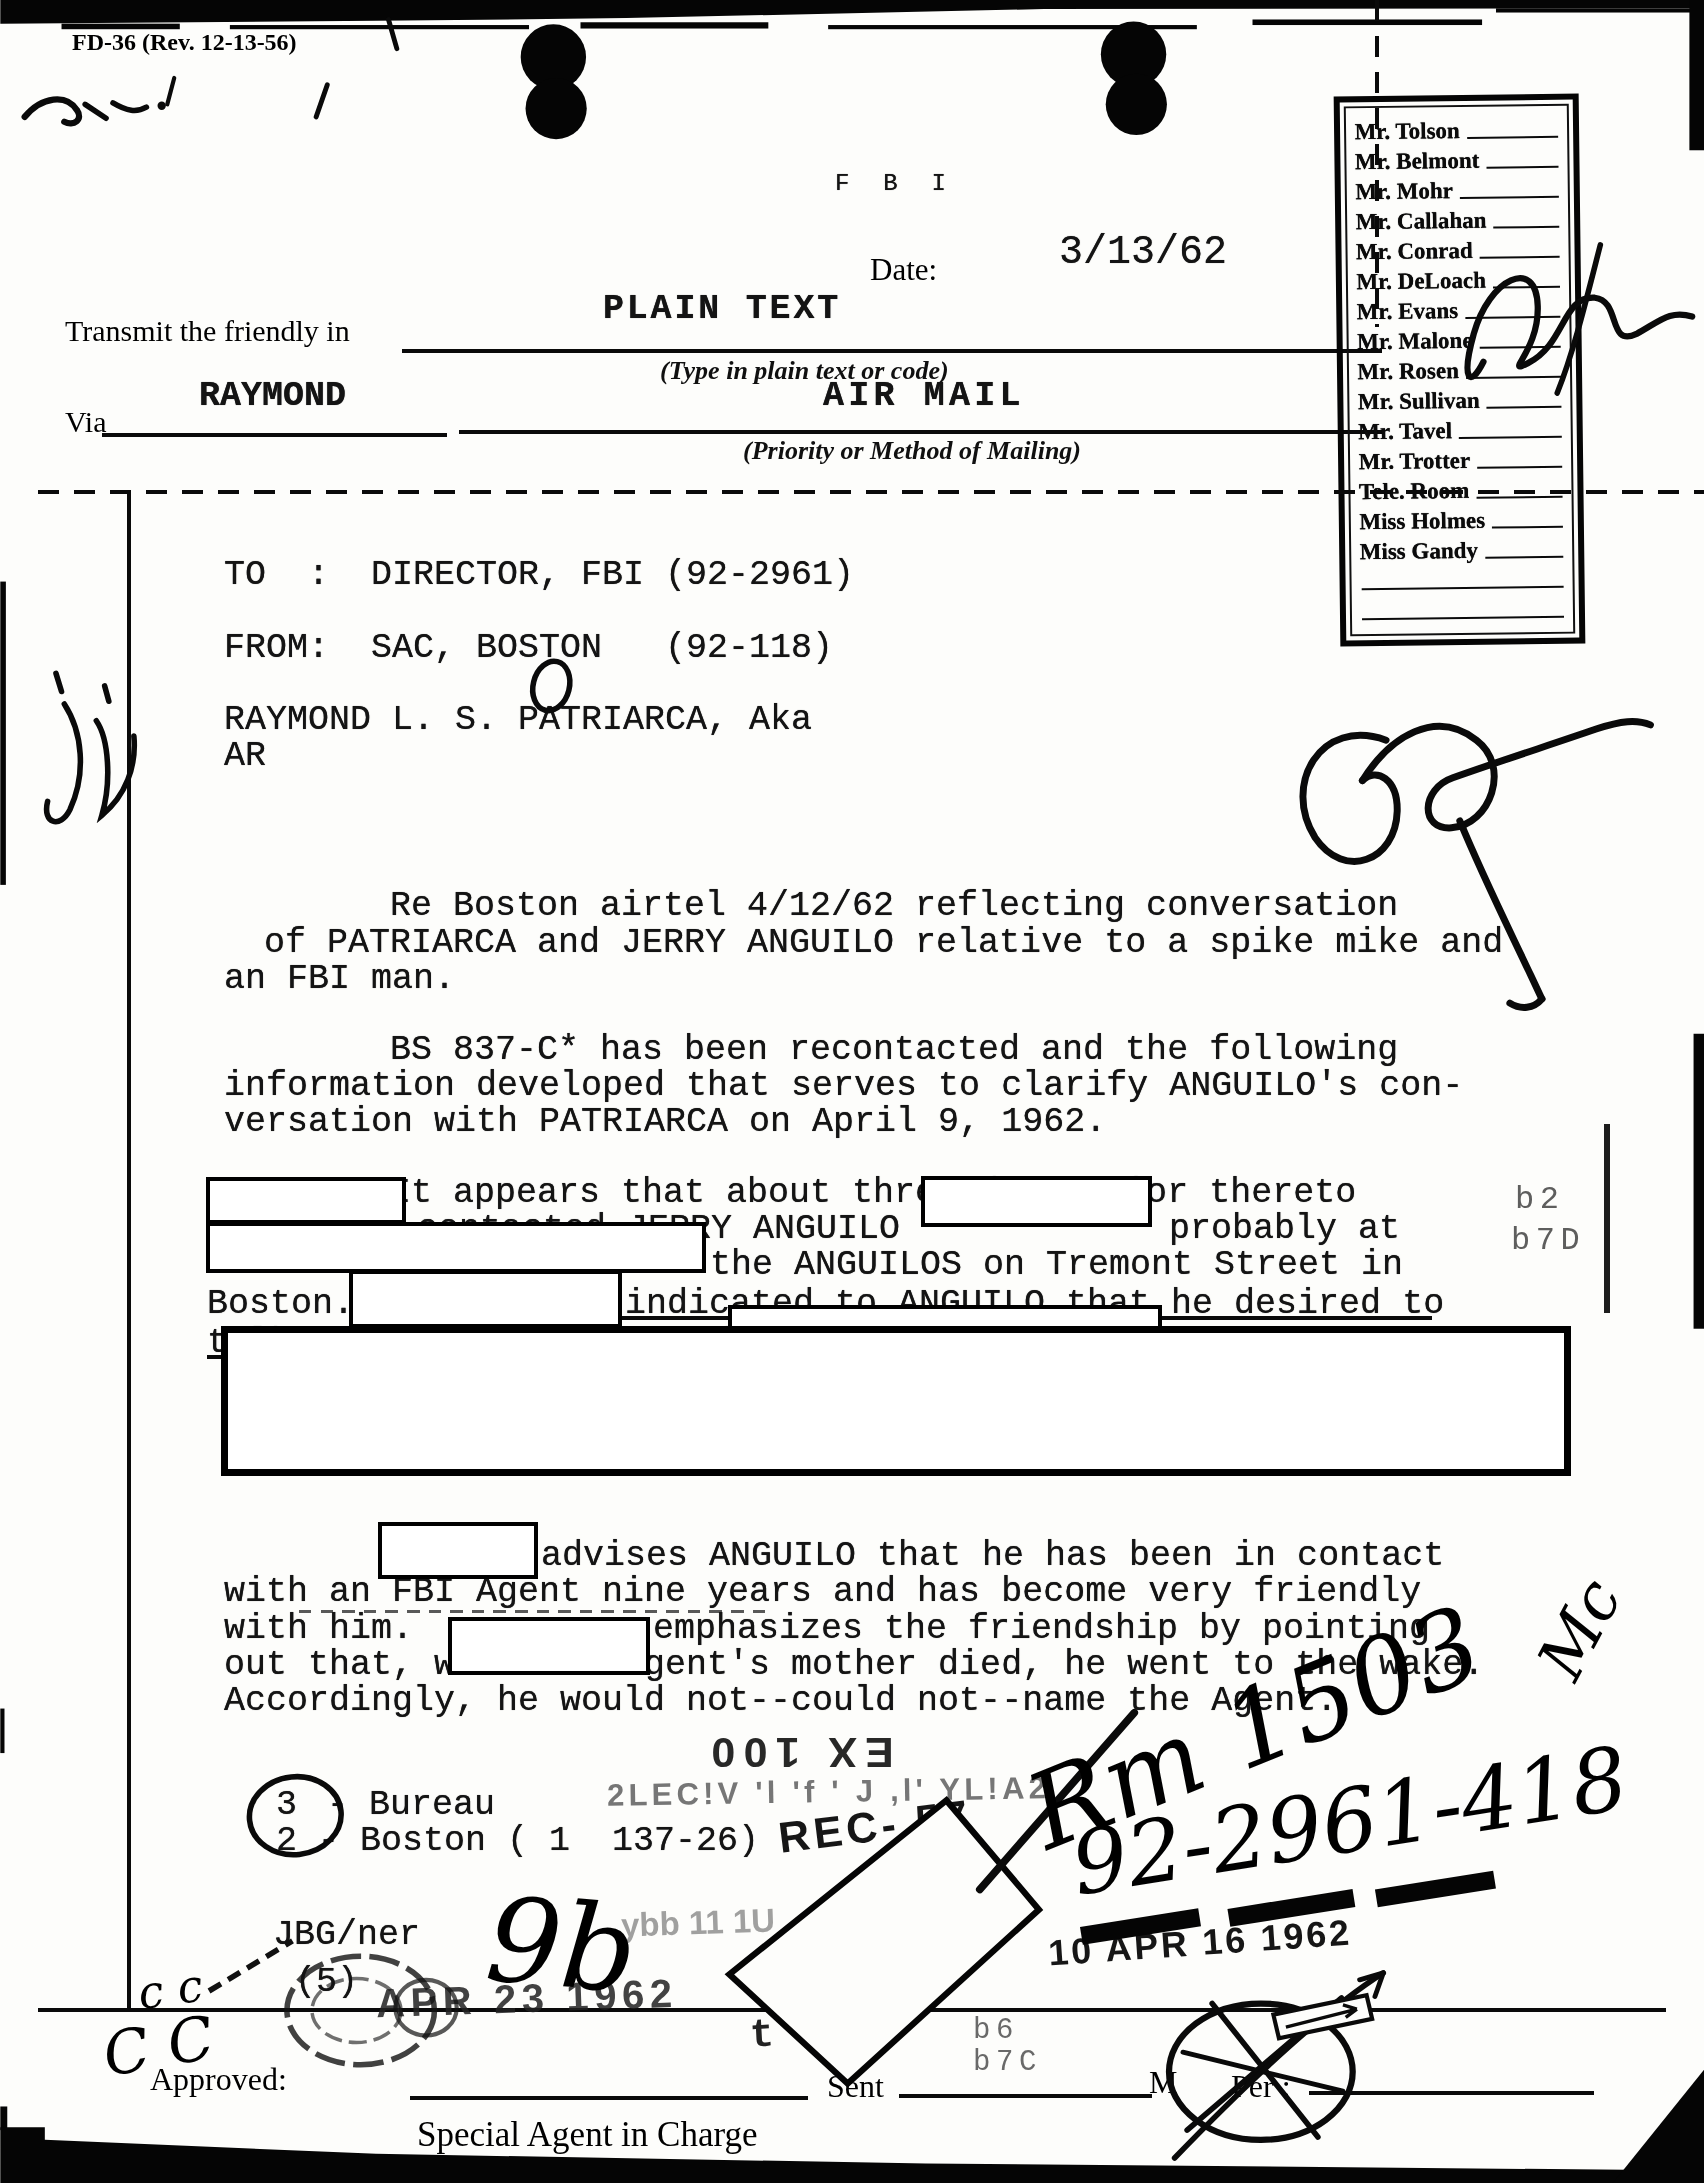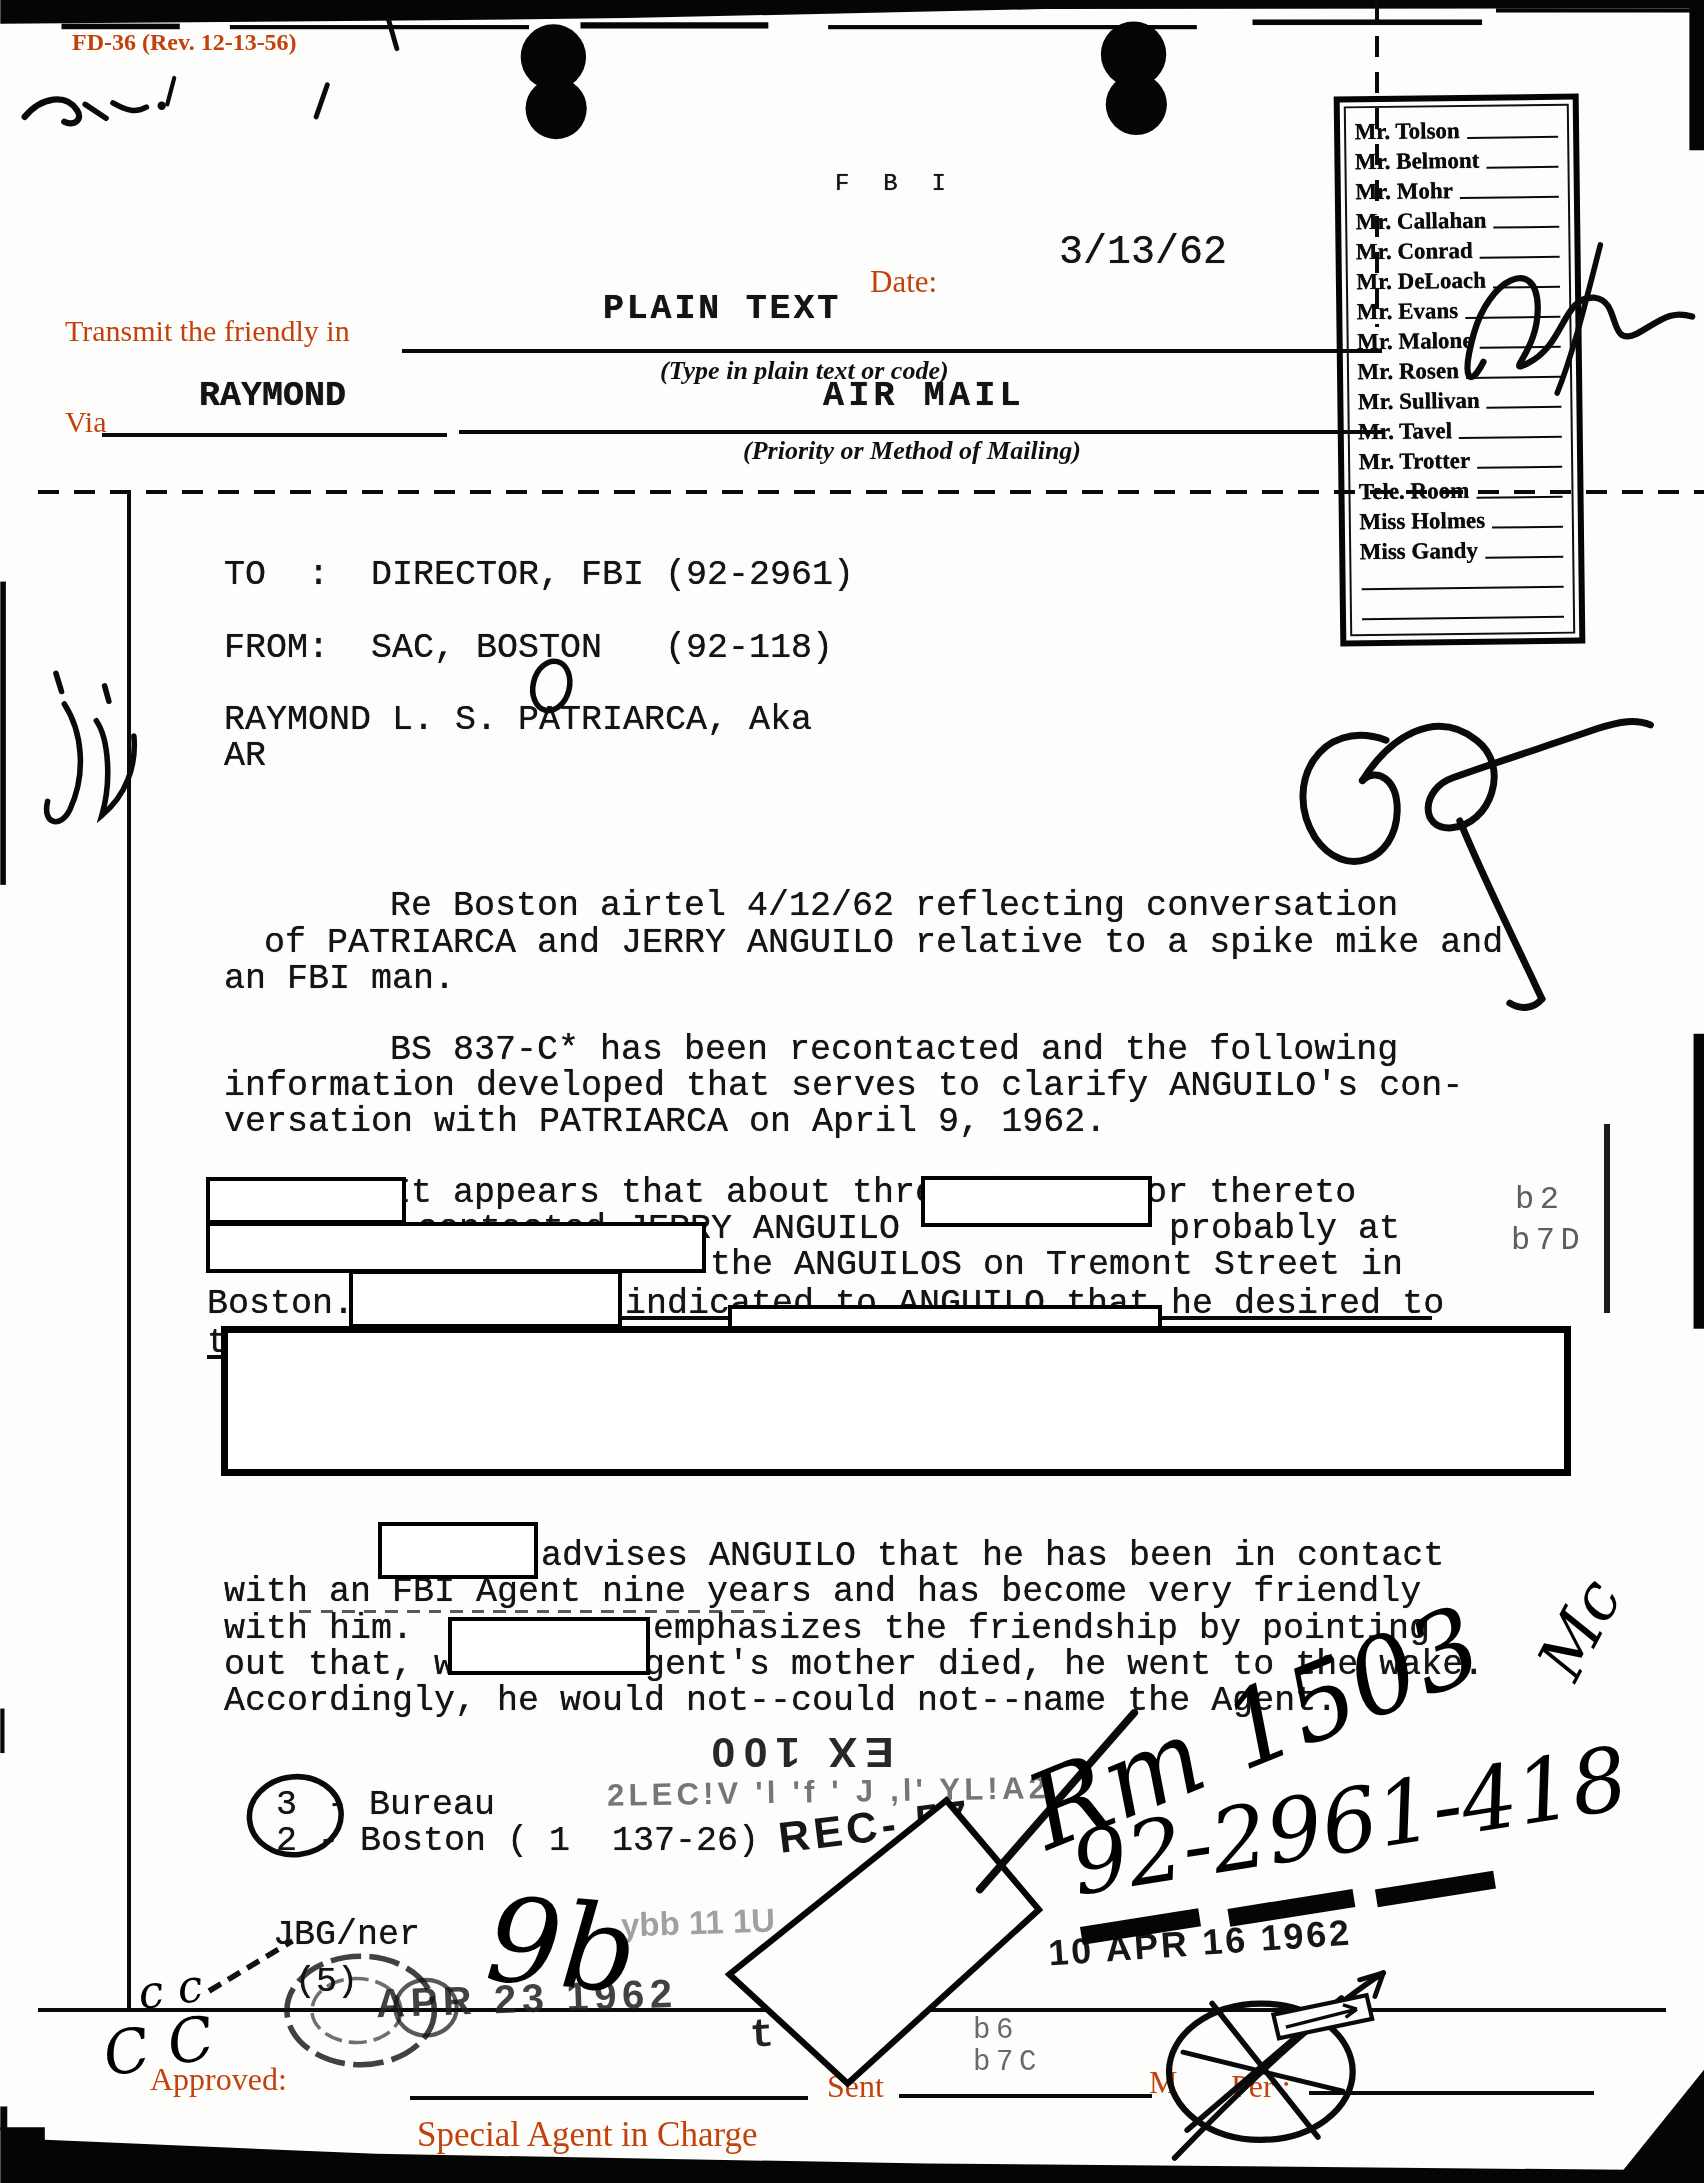--- a/index.html
+++ b/index.html
@@ -3,21 +3,21 @@
 <meta charset="utf-8">
 <style>
   html,body{margin:0;padding:0;background:#777;}
   #page{position:relative;width:1705px;height:2183px;background:#fdfdfb;overflow:hidden;
         font-family:"Liberation Serif",serif;color:#0c0c0c;}
   
   .t{position:absolute;font-family:"Liberation Mono",monospace;font-size:35px;color:#141414;
      white-space:pre;letter-spacing:0px;text-shadow:0 0 0.7px #222;}
   .t.b{font-weight:bold;}
   
-  .f{position:absolute;font-family:"Liberation Serif",serif;font-size:30px;color:#c2410c;white-space:pre;}
+  .f{position:absolute;font-family:"Liberation Serif",serif;font-size:30px;color:#000000;white-space:pre;}
   .fi{position:absolute;font-family:"Liberation Serif",serif;font-style:italic;font-weight:bold;
       font-size:26px;color:#101010;white-space:pre;}
   .hline{position:absolute;background:#0a0a0a;}
   .dashline{position:absolute;height:4.2px;
       background:repeating-linear-gradient(90deg,#0a0a0a 0 21px,transparent 21px 36px);z-index:45;}
   .vdash{position:absolute;width:4.2px;
       background:repeating-linear-gradient(180deg,#0a0a0a 0 21px,transparent 21px 36px);z-index:46;}
   .dotline{position:absolute;height:2.8px;opacity:.75;
       background:repeating-linear-gradient(90deg,#222 0 12.5px,transparent 12.5px 21.6px);}
   
@@ -41,21 +41,21 @@
   .hand{position:absolute;font-family:"DejaVu Serif",serif;font-style:italic;color:#000;white-space:pre;}
   svg.overlay{position:absolute;left:0;top:0;z-index:40;pointer-events:none;}
 </style>
 </head>
 <body>
 
 <div id="page">
 
   <div class="f" style="left:72px;top:29px;font-size:24px;font-weight:bold;">FD-36 (Rev. 12-13-56)</div>
   <div class="t" style="left:835px;top:170px;font-size:24px;letter-spacing:9.7px;">F B I</div>
-  <div class="f" style="left:870px;top:264px;font-size:31px;">Date:</div>
+  <div class="f" style="left:870px;top:252px;font-size:31px;">Date:</div>
   <div class="t" style="left:1059px;top:230px;font-size:40px;">3/13/62</div>
 
   <div class="t b" style="left:603px;top:289px;letter-spacing:2.8px;">PLAIN TEXT</div>
   <div class="f" style="left:65px;top:314px;">Transmit the friendly in</div>
   <div class="hline" style="left:402px;top:349px;width:980px;height:3.5px;"></div>
   <div class="fi" style="left:660px;top:356px;">(Type in plain text or code)</div>
 
   <div class="t b" style="left:199px;top:376px;">RAYMOND</div>
   <div class="t b" style="left:823px;top:376px;letter-spacing:4.2px;">AIR MAIL</div>
   <div class="f" style="left:65px;top:405px;">Via</div>

